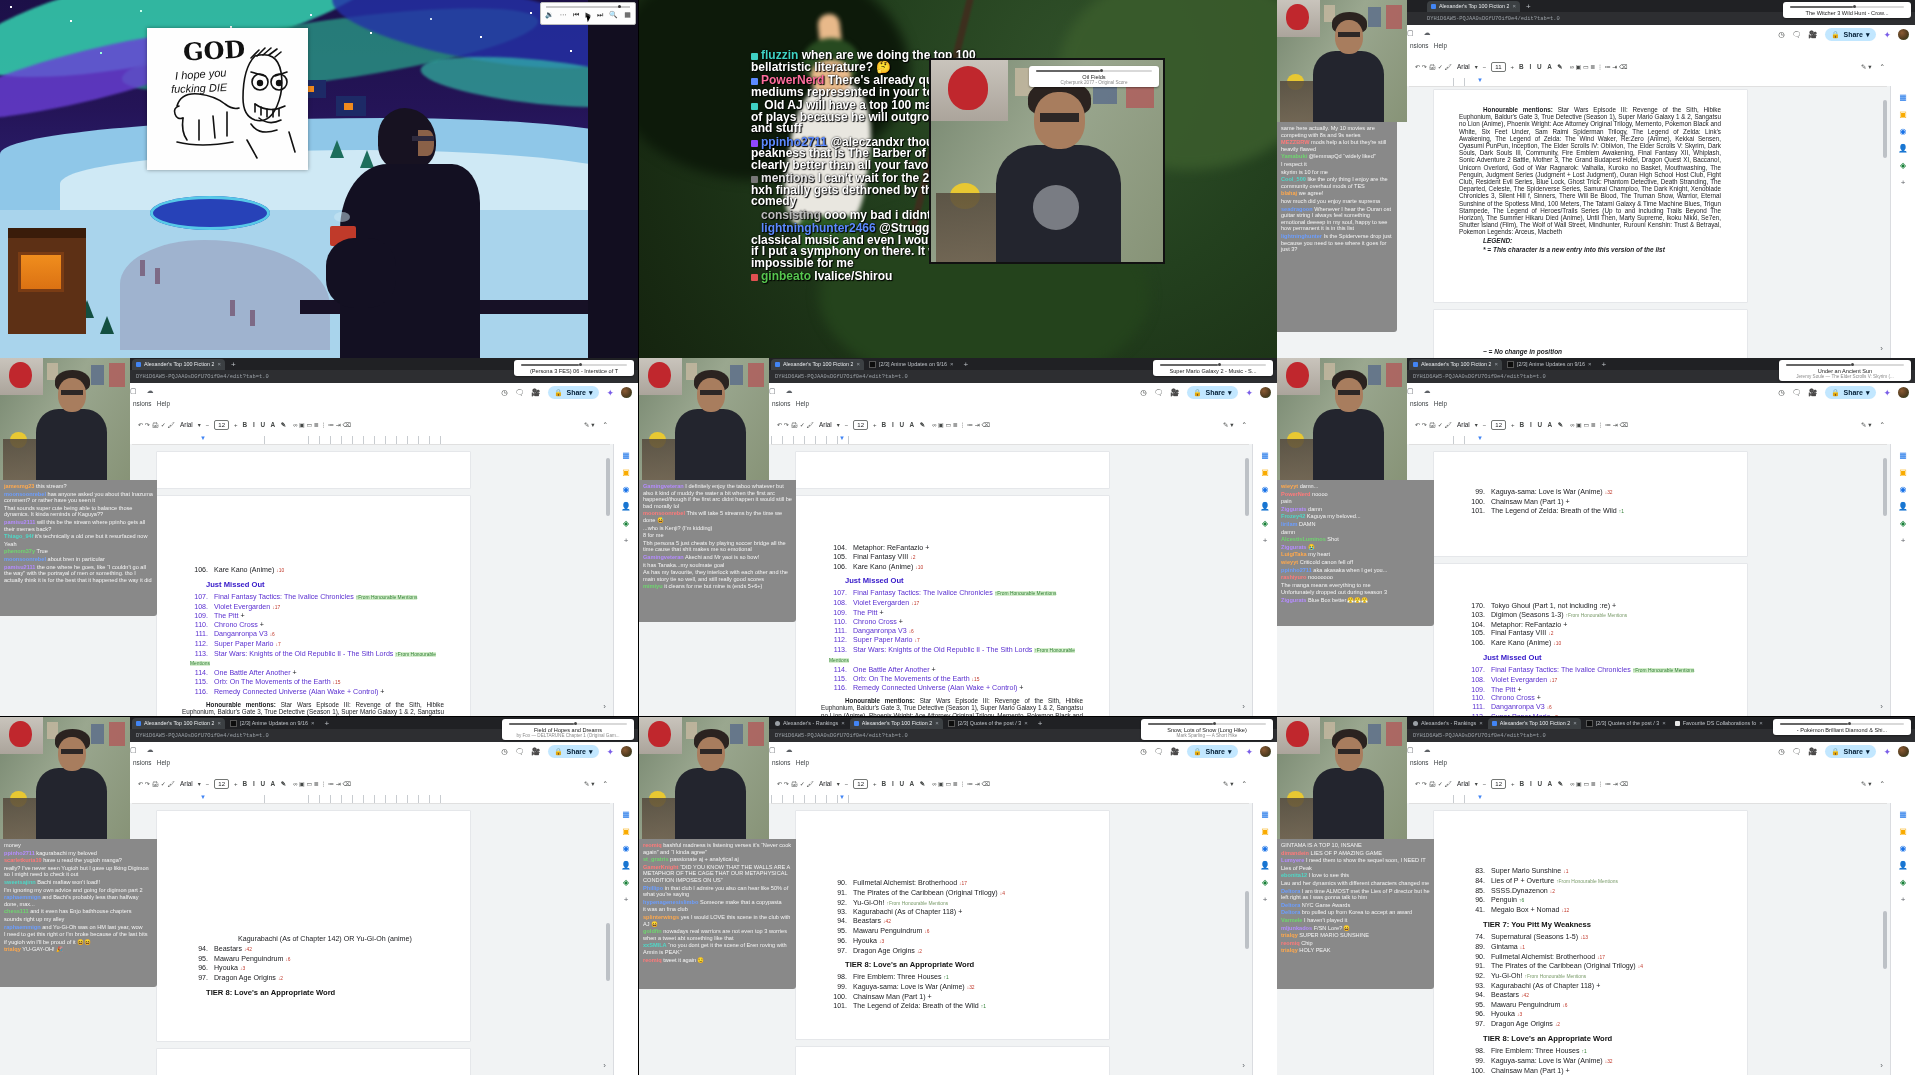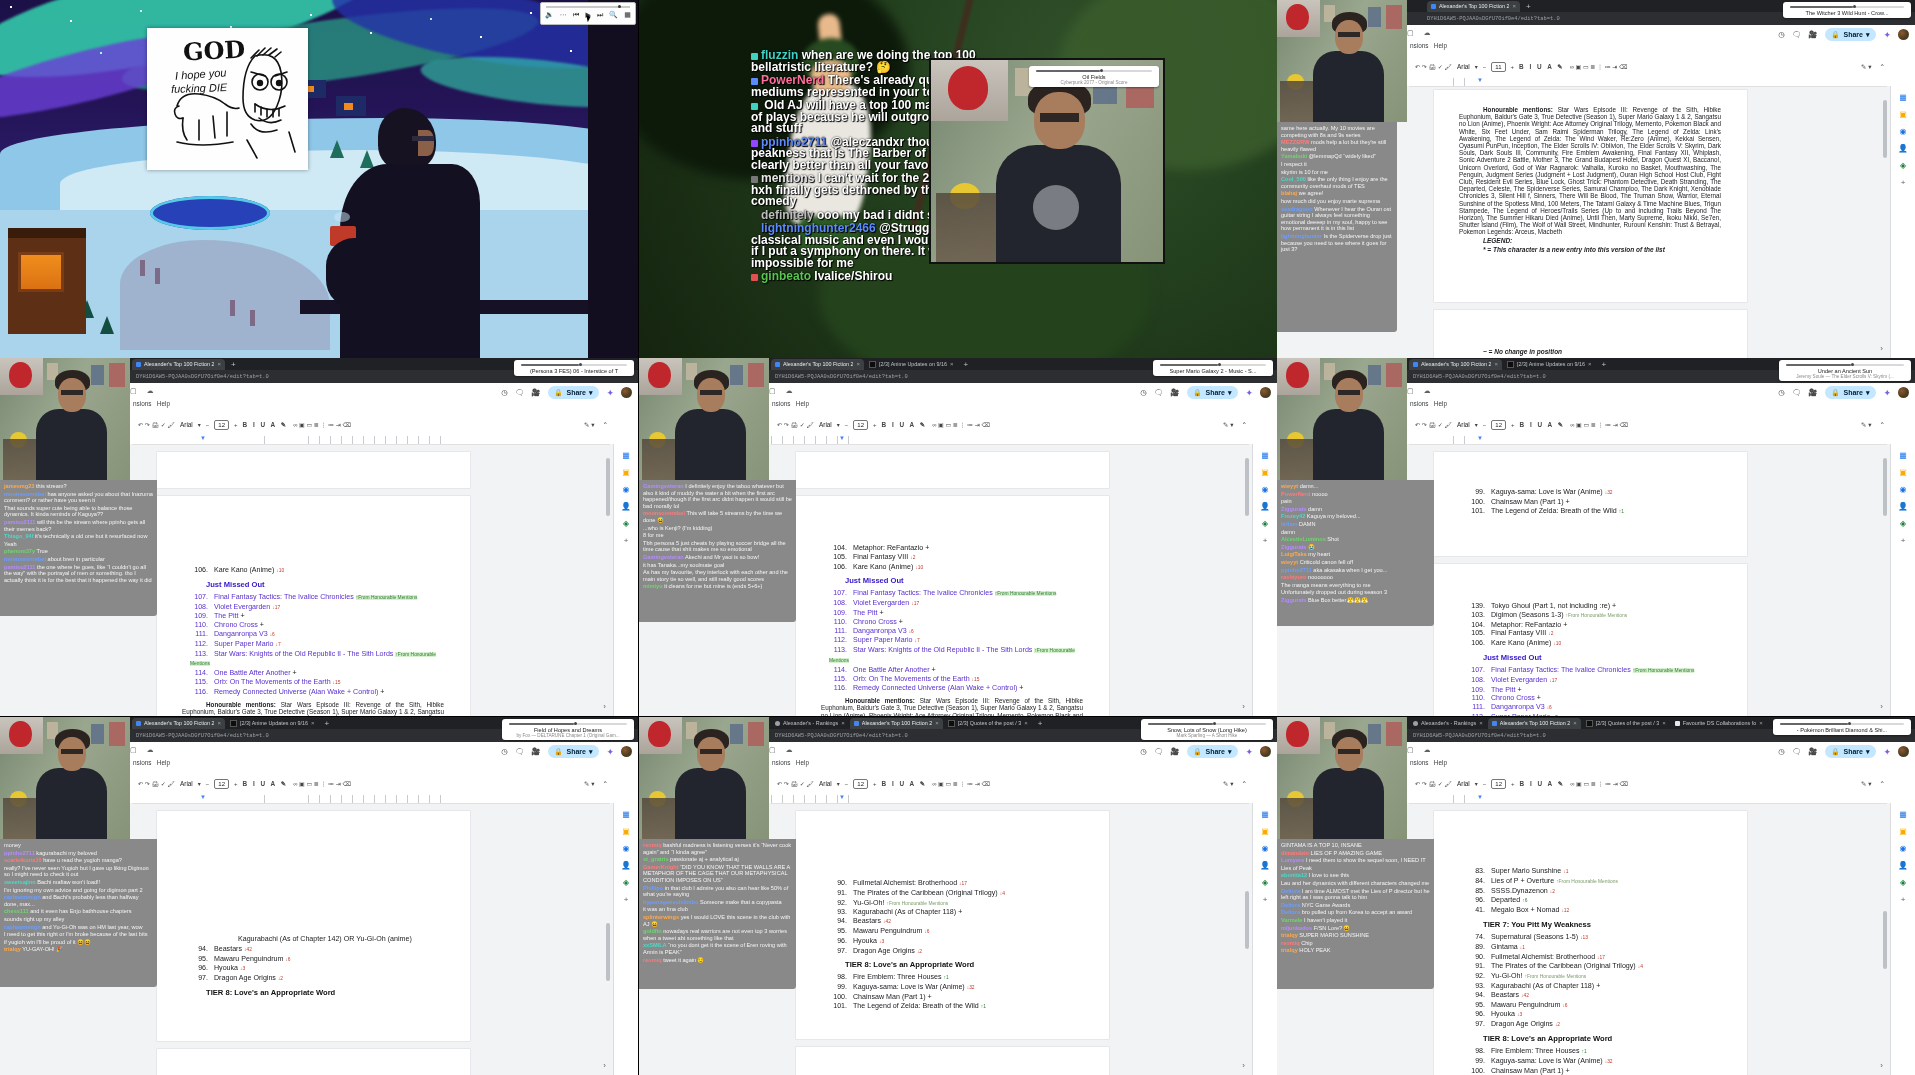--- a/index.html
+++ b/index.html
@@ -255,21 +255,21 @@
       <div class="cm"><span class="badge" style="background:#3fd1c4"></span><span class="cu" style="color:#3fd1c4">fluzzin</span> <span class="ct">when are we doing the top 100 bellatristic literature? 🤔</span></div>
 
       <div class="cm"><span class="badge" style="background:#5c8aff"></span><span class="cu" style="color:#ff6e9d">PowerNerd</span> <span class="ct">There's already quite a few mediums represented in your top 100s</span></div>
 
       <div class="cm"><span class="badge" style="background:#3fd1c4"></span> <span class="ct">Old AJ will have a top 100 mainly consisting of plays because he will outgrow silly games and stuff</span></div>
 
       <div class="cm"><span class="badge" style="background:#9147ff"></span><span class="cu" style="color:#5c8aff">ppinho2711</span> <span class="ct">@aleczandxr thoughts on the peakness that is The Barber of Seville and is it clearly better than all your favorite anime?</span></div>
 
       <div class="cm"><span class="badge" style="background:#777777"></span><span class="cu" style="color:#e8e8e8">mentions</span> <span class="ct">I can't wait for the 2050 list where hxh finally gets dethroned by the divine comedy</span></div>
 
-      <div class="cm"><span class="badge"></span><span class="cu" style="color:#bdbdbd">definitely</span> <span class="ct">ooo my bad i didnt saw it LOL</span></div>
+      <div class="cm"><span class="badge"></span><span class="cu" style="color:#bdbdbd">consisting</span> <span class="ct">ooo my bad i didnt saw it LOL</span></div>
 
       <div class="cm"><span class="badge"></span><span class="cu" style="color:#5c8aff">lightninghunter2466</span> <span class="ct">@Struggler364 Lol, I love classical music and even I would find it strange if I put a symphony on there. It would be impossible for me</span></div>
 
       <div class="cm"><span class="badge" style="background:#e05151"></span><span class="cu" style="color:#57c74f">ginbeato</span> <span class="ct">Ivalice/Shirou</span></div>
     </div>
   <div class="webcam" style="left:292px;top:60px;width:232px;height:202px;z-index:5;box-shadow:0 0 0 2px #111">
     <i class="w-wall"></i>
     <i class="w-banner">
         <i class="w-skull"></i>
       </i>
@@ -756,21 +756,21 @@
       <div class="doccontent" style="padding-top:36px">
         <div class="dline" data-kind="item-b"><span class="dnum">99.</span><span class="dlead"></span><span class="dtxt">Kaguya-sama: Love is War (Anime)</span><span class="dann" data-ann="down">↓32</span></div>
 
         <div class="dline" data-kind="item-b"><span class="dnum">100.</span><span class="dlead"></span><span class="dtxt">Chainsaw Man (Part 1)</span><span class="dann" data-ann="new">+</span></div>
 
         <div class="dline" data-kind="item-b"><span class="dnum">101.</span><span class="dlead"></span><span class="dtxt">The Legend of Zelda: Breath of the Wild</span><span class="dann" data-ann="up">↑1</span></div>
       </div>
     </div>
     <div class="page" style="top:120px;height:240px">
       <div class="doccontent" style="padding-top:38px">
-        <div class="dline" data-kind="item-b"><span class="dnum">139.</span><span class="dlead"></span><span class="dtxt">Tokyo Ghoul (Part 1, not including :re)</span><span class="dann" data-ann="new">+</span></div>
+        <div class="dline" data-kind="item-b"><span class="dnum">170.</span><span class="dlead"></span><span class="dtxt">Tokyo Ghoul (Part 1, not including :re)</span><span class="dann" data-ann="new">+</span></div>
 
         <div class="dline" data-kind="item-b"><span class="dnum">103.</span><span class="dlead"></span><span class="dtxt">Digimon (Seasons 1-3)</span><span class="dann" data-ann="hm">↑From Honourable Mentions</span></div>
 
         <div class="dline" data-kind="item-b"><span class="dnum">104.</span><span class="dlead"></span><span class="dtxt">Metaphor: ReFantazio</span><span class="dann" data-ann="new">+</span></div>
 
         <div class="dline" data-kind="item-b"><span class="dnum">105.</span><span class="dlead"></span><span class="dtxt">Final Fantasy VIII</span><span class="dann" data-ann="down">↓2</span></div>
 
         <div class="dline" data-kind="item-b"><span class="dnum">106.</span><span class="dlead"></span><span class="dtxt">Kare Kano (Anime)</span><span class="dann" data-ann="down">↓10</span></div>
 
         <div class="dline" data-kind="h-jmo"><span class="dnum"></span><span class="dlead"></span><span class="dtxt">Just Missed Out</span><span class="dann"></span></div>
@@ -1208,21 +1208,21 @@
     <span class="indent">▼</span>
   <div class="canvas">
     <div class="page" style="top:8px;height:264px">
       <div class="doccontent" style="padding-top:56px">
         <div class="dline" data-kind="item-b"><span class="dnum">83.</span><span class="dlead"></span><span class="dtxt">Super Mario Sunshine</span><span class="dann" data-ann="down">↓1</span></div>
 
         <div class="dline" data-kind="item-b"><span class="dnum">84.</span><span class="dlead"></span><span class="dtxt">Lies of P + Overture</span><span class="dann" data-ann="hm">↑From Honourable Mentions</span></div>
 
         <div class="dline" data-kind="item-b"><span class="dnum">85.</span><span class="dlead"></span><span class="dtxt">SSSS.Dynazenon</span><span class="dann" data-ann="down">↓2</span></div>
 
-        <div class="dline" data-kind="item-b"><span class="dnum">96.</span><span class="dlead"></span><span class="dtxt">Departed</span><span class="dann" data-ann="up">↑6</span></div>
+        <div class="dline" data-kind="item-b"><span class="dnum">96.</span><span class="dlead"></span><span class="dtxt">Penguin</span><span class="dann" data-ann="up">↑6</span></div>
 
         <div class="dline" data-kind="item-b"><span class="dnum">41.</span><span class="dlead"></span><span class="dtxt">Megalo Box + Nomad</span><span class="dann" data-ann="down">↓12</span></div>
 
         <div class="dline" data-kind="h-tier"><span class="dnum"></span><span class="dlead"></span><span class="dtxt">TIER 7: You Pitt My Weakness</span><span class="dann"></span></div>
 
         <div class="dline" data-kind="item-b"><span class="dnum">74.</span><span class="dlead"></span><span class="dtxt">Supernatural (Seasons 1-5)</span><span class="dann" data-ann="down">↓13</span></div>
 
         <div class="dline" data-kind="item-b"><span class="dnum">89.</span><span class="dlead"></span><span class="dtxt">Gintama</span><span class="dann" data-ann="down">↓1</span></div>
 
         <div class="dline" data-kind="item-b"><span class="dnum">90.</span><span class="dlead"></span><span class="dtxt">Fullmetal Alchemist: Brotherhood</span><span class="dann" data-ann="down">↓17</span></div>

